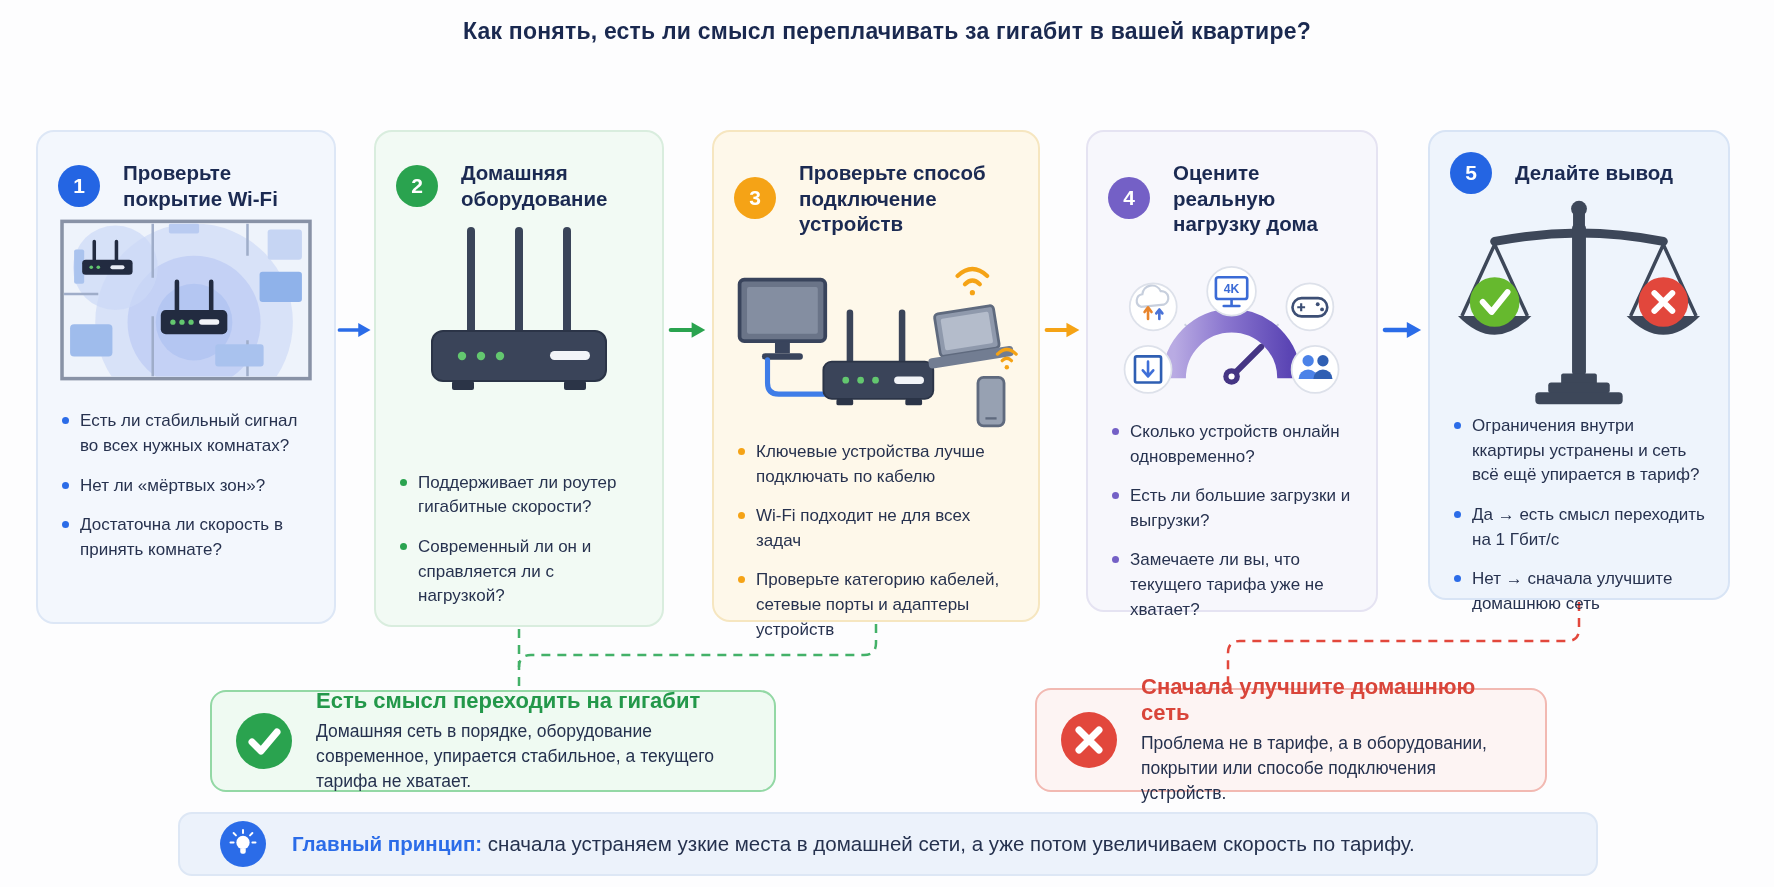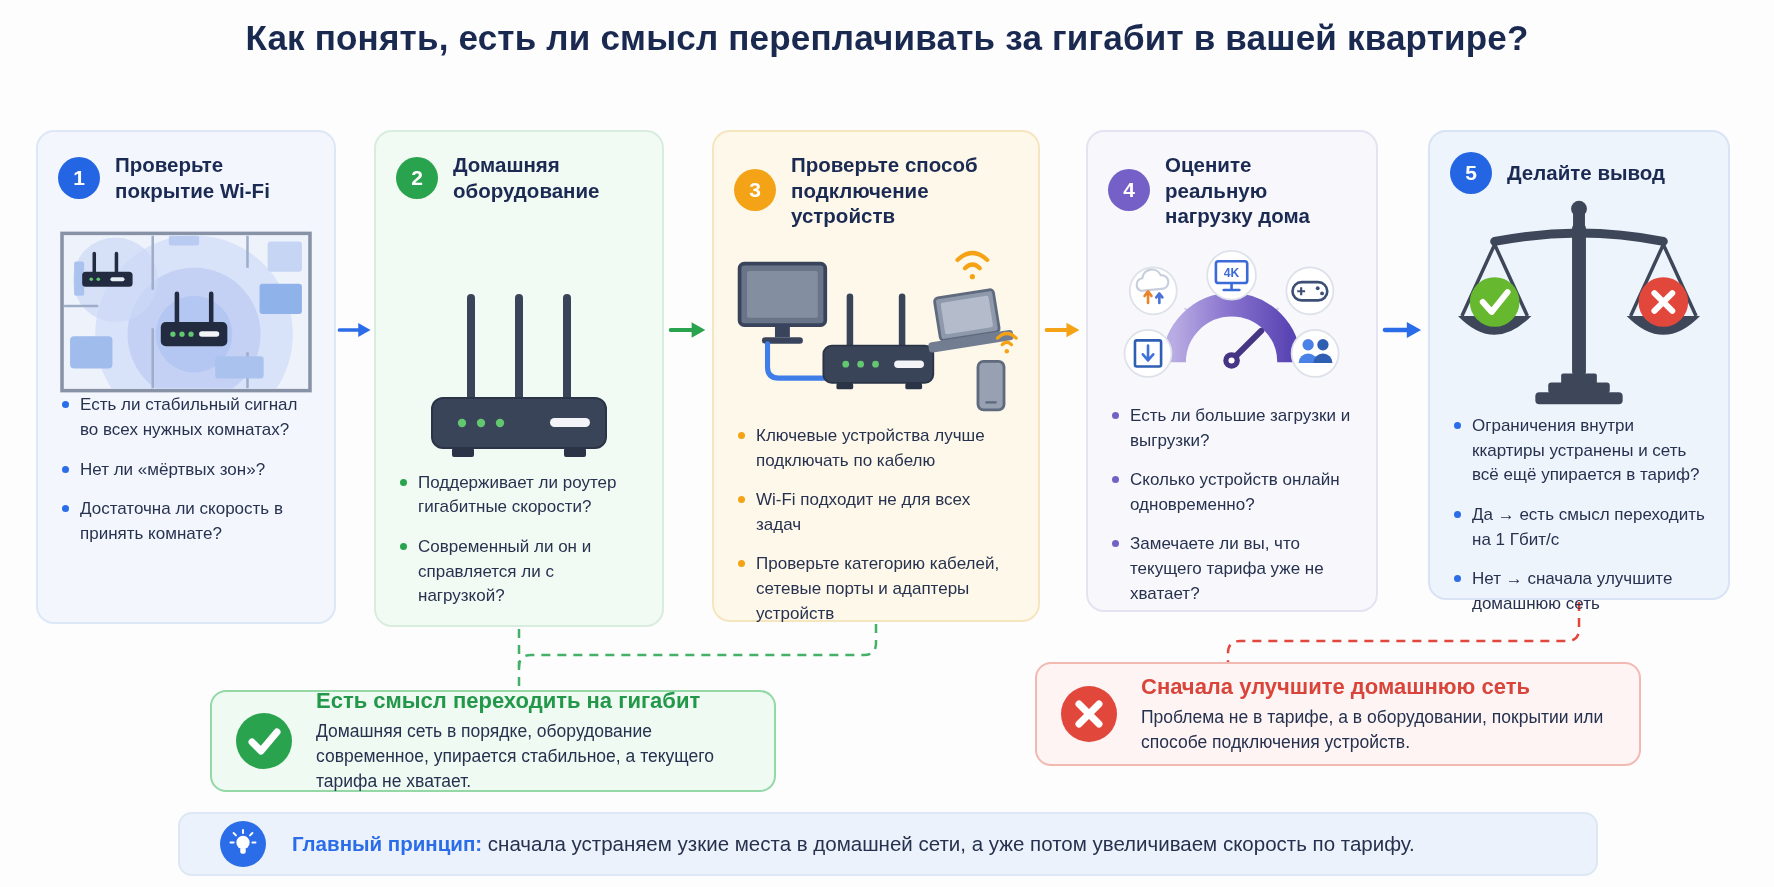--- a/index.html
+++ b/index.html
@@ -1,44 +1,44 @@
 <!DOCTYPE html>
 <html><head>
 <meta charset="utf-8">
 <style>
   html,body{margin:0;padding:0;background:#ffffff;}
   *{box-sizing:border-box;}
   #canvas{position:relative;width:1774px;height:887px;background:#fdfdfe;
           font-family:"Liberation Sans", sans-serif;overflow:hidden;}
 
   .page-title{position:absolute;top:18px;left:0;width:100%;text-align:center;margin:0;
-              font-size:35px;font-weight:bold;color:#1a2950;letter-spacing:.2px;}
+              font-size:23px;font-weight:bold;color:#1a2950;letter-spacing:.2px;}
   .page-subtitle{position:absolute;top:76px;left:0;width:100%;text-align:center;margin:0;
               font-size:22.5px;color:#46536f;}
 
   #connectors{position:absolute;left:0;top:0;pointer-events:none;}
 
   .card{position:absolute;top:130px;border-radius:18px;border:2px solid;
         padding:20px 20px 16px;display:flex;flex-direction:column;}
   .c1{left:36px;width:300px;height:494px;background:#f3f7fd;border-color:#dde7f6;}
   .c2{left:374px;width:290px;height:497px;background:#f2faf4;border-color:#d9edde;}
   .c3{left:712px;width:328px;height:492px;background:#fef8ea;border-color:#f6e6c0;}
   .c4{left:1086px;width:292px;height:482px;background:#f7f7fc;border-color:#e5e3f2;}
   .c5{left:1428px;width:302px;height:470px;background:#eef4fc;border-color:#d8e4f5;}
 
   .card-head{display:flex;align-items:center;gap:15px;}
   .badge{width:42px;height:42px;border-radius:50%;color:#fff;font-weight:bold;font-size:21px;
          display:flex;align-items:center;justify-content:center;flex:0 0 42px;}
   .c1 .badge,.c5 .badge{background:#2465e3;}
   .c2 .badge{background:#2aa34f;}
   .c3 .badge{background:#f5a316;}
   .c4 .badge{background:#7460c6;}
-  .card-title{font-size:20.5px;font-weight:bold;color:#1b2a52;line-height:1.25;margin:0;}
-
-  .ill{display:flex;align-items:flex-end;justify-content:center;}
+  .card-title{font-size:20.5px;font-weight:bold;color:#1b2a52;line-height:1.25;margin:8px;}
+
+  .ill{display:flex;align-items:flex-start;justify-content:center;}
   .ill1{height:190px;}
   .ill2{height:290px;}
   .ill3{height:296px;}
   .ill4{height:292px;}
   .ill5{height:244px;}
 
   .bullets{list-style:none;margin:0;padding:0 0 0 4px;display:flex;flex-direction:column;gap:15px;}
   .bullet{display:flex;gap:11px;font-size:17px;color:#27324f;line-height:1.45;}
   .dot{width:7px;height:7px;border-radius:50%;margin-top:8px;flex:0 0 7px;}
   .c1 .dot,.c5 .dot{background:#2b6ce8;}
@@ -49,21 +49,21 @@
   .flow-arrow{position:absolute;top:317px;height:26px;display:flex;align-items:center;}
   .a1{left:337px;width:36px;color:#2b6ce8;}
   .a2{left:668px;width:40px;color:#2aa34f;}
   .a3{left:1044px;width:38px;color:#f5a316;}
   .a4{left:1382px;width:42px;color:#2b6ce8;}
   .flow-arrow svg{width:100%;height:24px;}
 
   .outcome{position:absolute;display:flex;align-items:center;gap:24px;border-radius:16px;
            border:2px solid;padding:16px 24px;}
   .green-box{left:210px;top:690px;width:566px;height:102px;background:#effaf2;border-color:#93d8a5;}
-  .red-box{left:1035px;top:662px;width:606px;height:104px;background:#fdf4f3;border-color:#f2b9b2;}
+  .red-box{left:1035px;top:688px;width:512px;height:104px;background:#fdf4f3;border-color:#f2b9b2;}
   .oc-icon{width:56px;height:56px;flex:0 0 56px;}
   .outcome h3{margin:0 0 5px;font-size:22px;font-weight:bold;}
   .green-box h3{color:#23984a;}
   .red-box h3{color:#d9453a;}
   .outcome p{margin:0;font-size:17.5px;color:#25314e;line-height:1.42;}
 
   .principle{position:absolute;left:178px;top:812px;width:1420px;height:64px;background:#ecf2fb;
              border:2px solid #dde7f5;border-radius:14px;display:flex;align-items:center;
              gap:22px;padding:0 20px 0 40px;}
   .bulb{width:46px;height:46px;border-radius:50%;background:#2b6ce8;flex:0 0 46px;
@@ -293,25 +293,25 @@
           <circle cx="230" cy="120" r="6.5" fill="#4b82e8"></circle>
           <path d="M219 141 a11 11 0 0 1 22 0 Z" fill="#4b82e8"></path>
           <circle cx="247" cy="120" r="6.5" fill="#2f5fb3"></circle>
           <path d="M236 141 a11 11 0 0 1 22 0 Z" fill="#2f5fb3"></path>
         </g>
       </svg>
     </div>
     <ul class="bullets">
       <li class="bullet">
           <span class="dot"></span>
+          <span>Сколько устройств онлайн одновременно?</span>
+        </li>
+      <li class="bullet">
+          <span class="dot"></span>
           <span>Есть ли большие загрузки и выгрузки?</span>
-        </li>
-      <li class="bullet">
-          <span class="dot"></span>
-          <span>Сколько устройств онлайн одновременно?</span>
         </li>
       <li class="bullet">
           <span class="dot"></span>
           <span>Замечаете ли вы, что текущего тарифа уже не хватает?</span>
         </li>
     </ul>
   </section>
 
   <section class="card c5">
     <header class="card-head">

